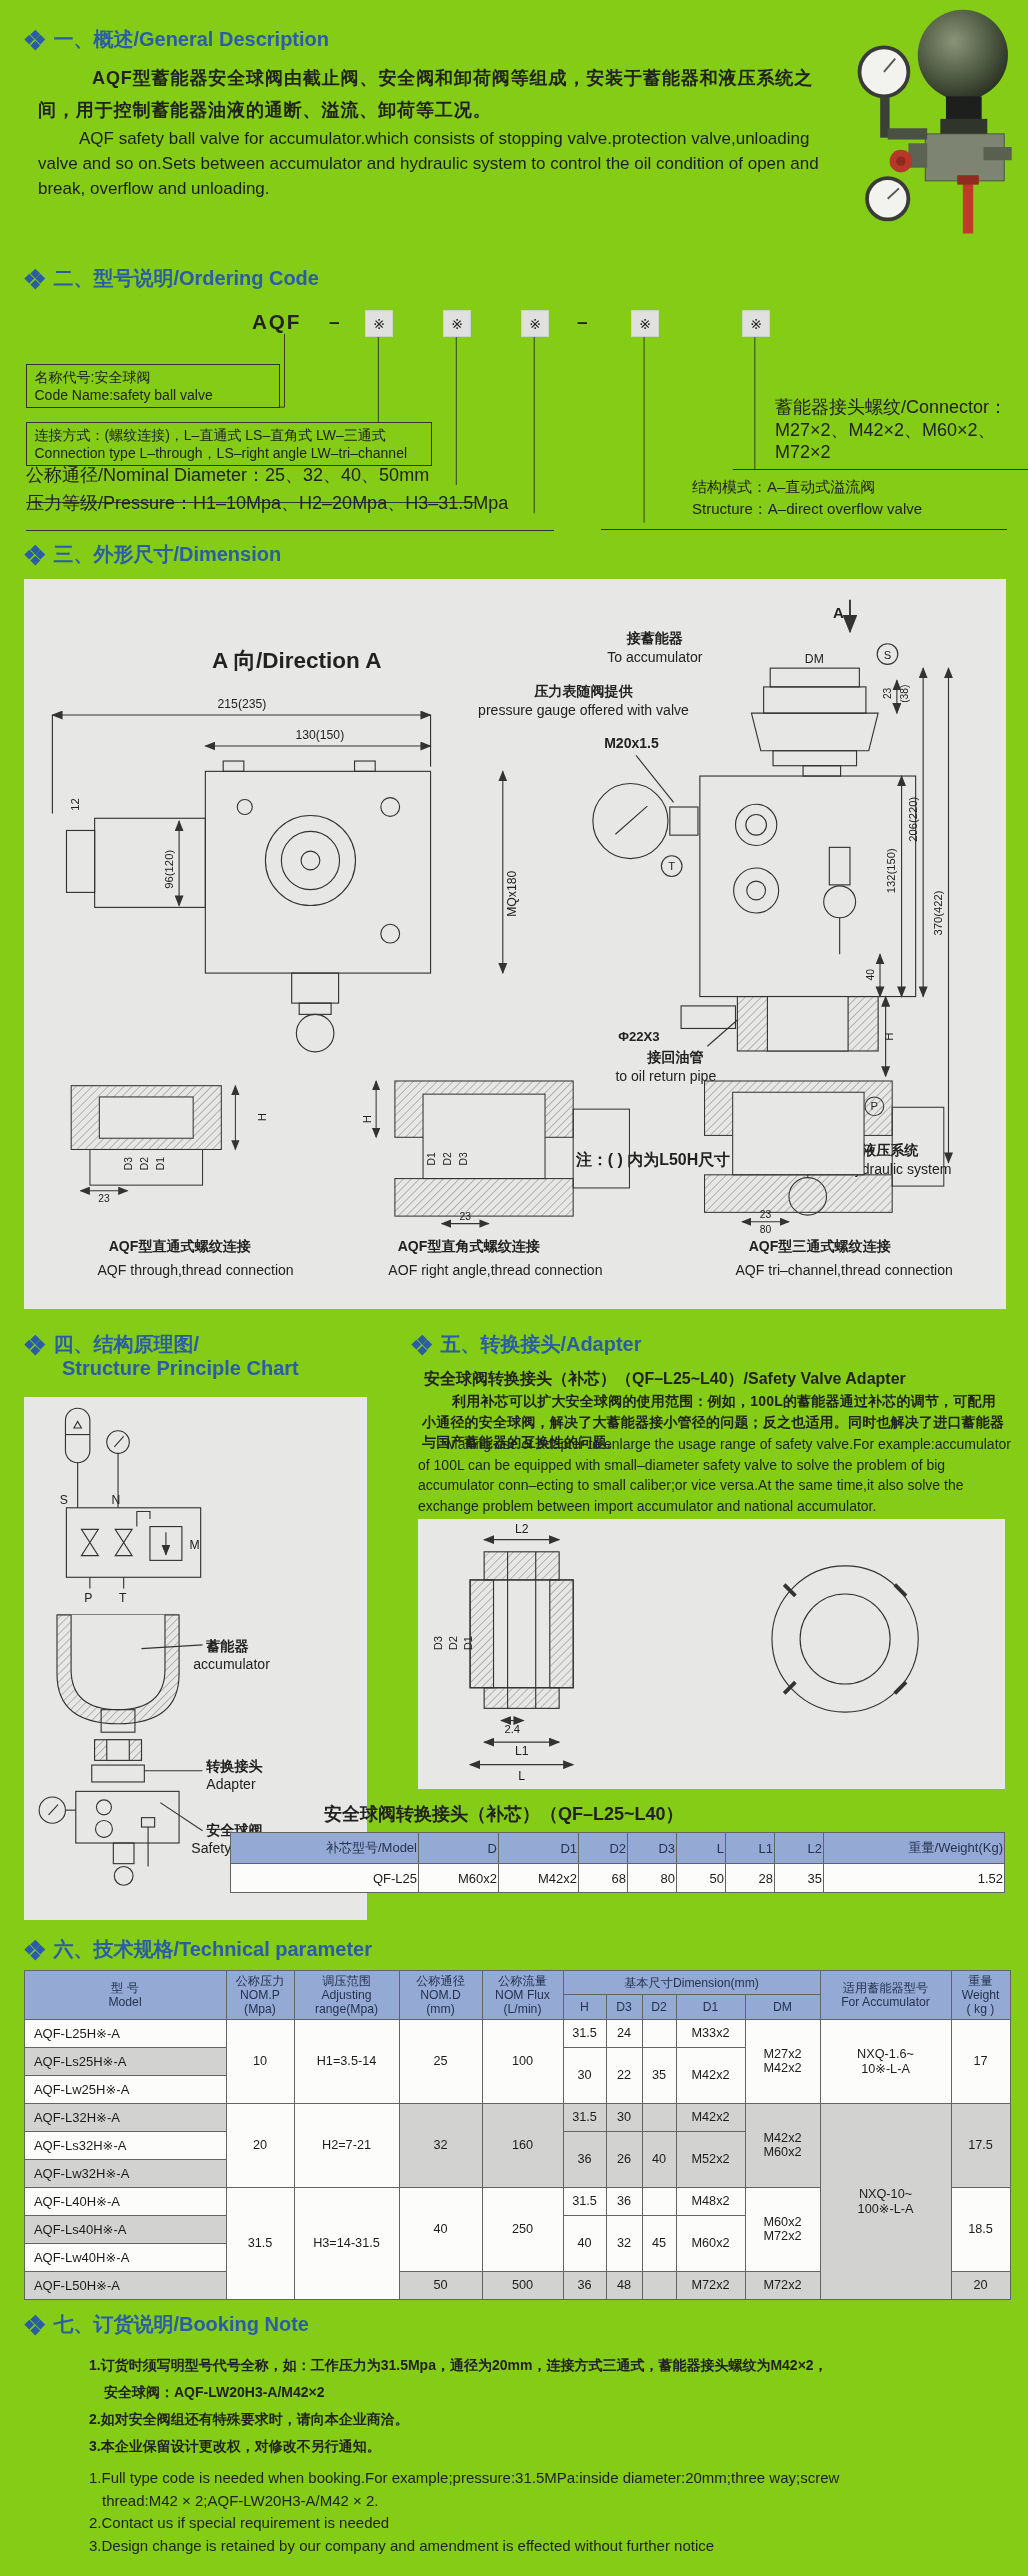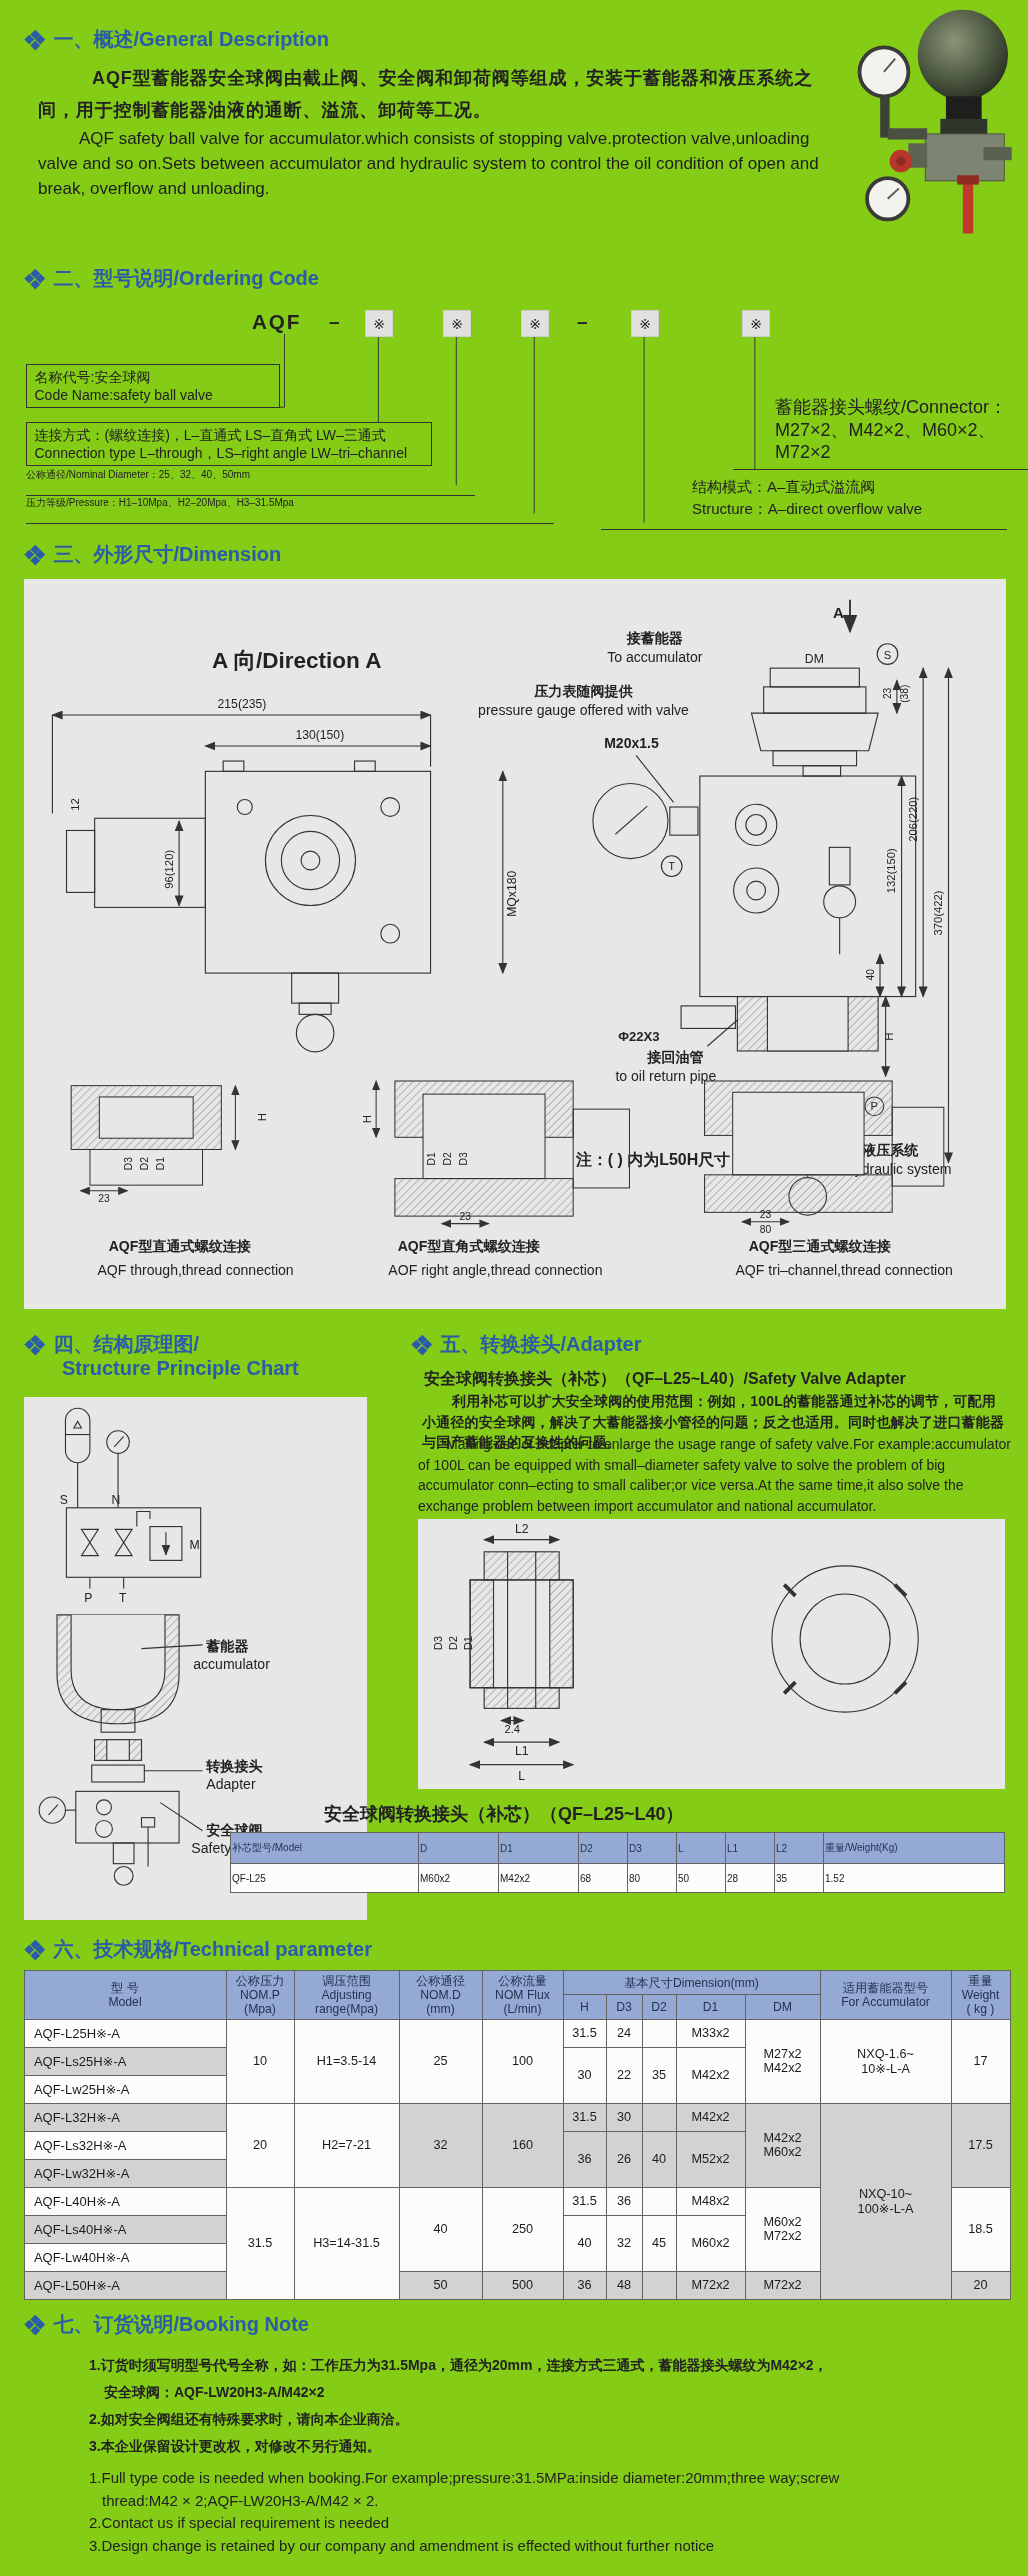--- a/index.html
+++ b/index.html
@@ -14,30 +14,30 @@
   .marker i:nth-child(2){left:0;top:5.6px;}
   .marker i:nth-child(3){left:11.3px;top:5.6px;}
   .marker i:nth-child(4){left:5.6px;top:11.3px;}
   .cnpara{font-size:18px;font-weight:600;line-height:32px;letter-spacing:0.9px;}
   .enpara{font-size:17px;line-height:25px;color:#1d1d1d;}
   .codeAQF{font-size:20.7px;font-weight:bold;letter-spacing:1.9px;}
   .dash{font-size:19px;font-weight:bold;}
   .star{width:26px;height:25px;background:#e0e0de;border:0.9px solid #cfcfcd;
         display:flex;align-items:center;justify-content:center;font-size:14px;color:#222;}
   .lblbox{border:0.9px solid #333;padding:2.8px 7.5px;font-size:14px;line-height:18px;}
-  .uline{border-bottom:0.9px solid #333;font-size:10px;line-height:20.7px;padding-bottom:9px;}
+  .uline{border-bottom:0.9px solid #333;font-size:18px;line-height:20.7px;padding-bottom:16px;}
   .graybox{background:#e7e7e5;}
   svg{display:block;}
   svg text{font-family:"Liberation Sans","DejaVu Sans",sans-serif;fill:#222;}
   table{border-collapse:collapse;}
   .tt td{border:0.9px solid #636363;text-align:center;font-size:12.7px;padding:0 1.9px;height:27px;color:#1c1c1c;}
   .tt .th td{background:#95a9d5;color:#253350;font-size:12.2px;line-height:14px;height:auto;padding:2.8px 1.9px;}
   .tt td.model{text-align:left;padding-left:9.4px;font-size:13px;}
   .w{background:#fcfcfa;} .g{background:#d2d2d0;}
-  .at td{border:0.9px solid #636363;text-align:left;font-size:10px;height:26px;color:#1c1c1c;}
+  .at td{border:0.9px solid #636363;text-align:right;font-size:13px;height:26px;color:#1c1c1c;}
   .at .th td{background:#95a9d5;color:#253350;height:28px;}
   .notes div{white-space:nowrap;}
 </style>
 </head>
 <body>
 
 <div id="page">
 
   <div class="sec-title" style="left:26px;top:26px;">
     <span class="marker">

